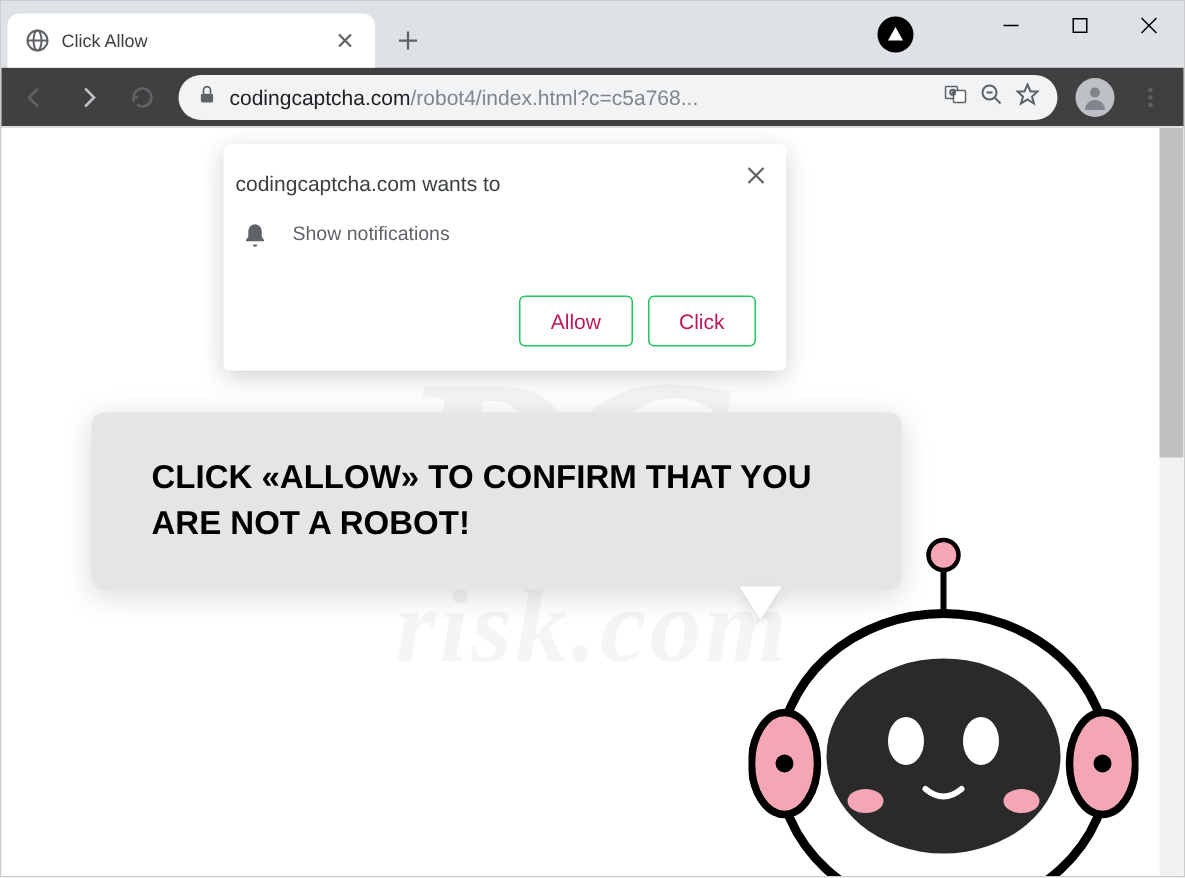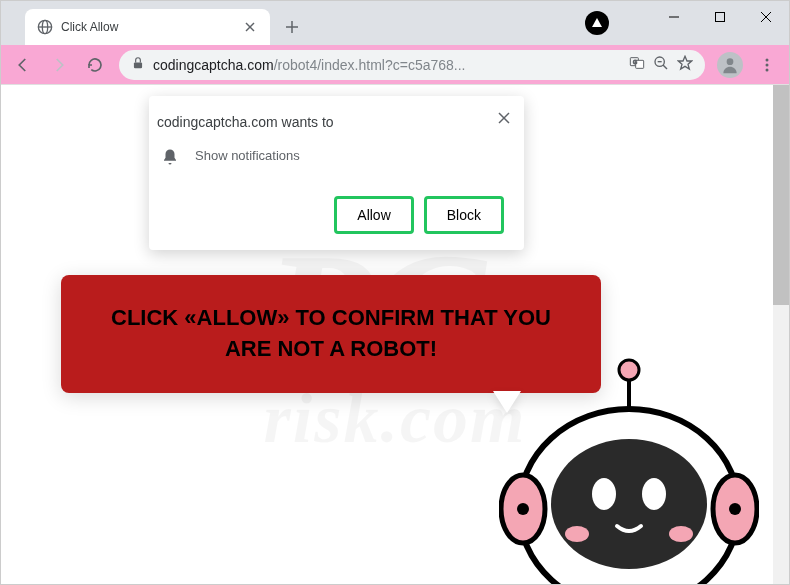--- a/index.html
+++ b/index.html
@@ -21,21 +21,21 @@
   height: 44px;
   background: #dee1e6;
   display: flex;
   align-items: flex-end;
   position: relative;
 }
 .tab {
   background: #fff;
   height: 36px;
   width: 245px;
-  margin-left: 24px;
+  margin-left: 4px;
   border-radius: 8px 8px 0 0;
   display: flex;
   align-items: center;
   padding: 0 12px;
   gap: 8px;
   position: relative;
 }
 .tab-favicon {
   width: 16px;
   height: 16px;
@@ -78,21 +78,21 @@
   position: absolute;
   right: 180px;
   top: 10px;
   width: 24px; height: 24px;
   background: #000;
   border-radius: 50%;
   display: flex; align-items: center; justify-content: center;
 }
 .address-bar {
   height: 40px;
-  background: #f9a8d4;
+  background: #404040;
   border-bottom: 1px solid #e0e0e0;
   display: flex;
   align-items: center;
   padding: 0 6px;
   gap: 4px;
 }
 .nav-btn {
   width: 32px; height: 32px;
   display: flex; align-items: center; justify-content: center;
   color: #5f6368;
@@ -169,25 +169,25 @@
   display: block;
   text-align: right;
   margin-top: -40px;
   letter-spacing: 2px;
 }
 .speech-bubble {
   position: absolute;
   left: 60px;
   top: 190px;
   width: 540px;
-  background: #b91c1c;
+  background: #e5e5e5;
   border-radius: 8px;
   box-shadow: 0 4px 20px rgba(0,0,0,0.15);
   padding: 28px 40px;
-  text-align: center;
+  text-align: left;
 }
 .speech-bubble::after {
   content: '';
   position: absolute;
   bottom: -20px;
   right: 80px;
   width: 0; height: 0;
   border-left: 14px solid transparent;
   border-right: 14px solid transparent;
   border-top: 22px solid #fff;
@@ -237,24 +237,24 @@
   color: #5f6368;
   cursor: pointer;
 }
 .notif-actions {
   display: flex;
   justify-content: flex-end;
   gap: 10px;
 }
 .notif-btn {
   padding: 8px 20px;
-  border: 3px solid #22c55e;
+  border: 1px solid #22c55e;
   border-radius: 4px;
   background: #fff;
-  color: #000000;
+  color: #be185d;
   font-size: 14px;
   cursor: pointer;
   font-family: inherit;
 }
 </style>
 </head>
 <body>
 
 <div class="chrome-window">
 
@@ -413,18 +413,18 @@
         <span class="notif-bell">
           <svg width="18" height="18" viewBox="0 0 24 24" fill="#5f6368">
               <path d="M12 2a6 6 0 0 0-6 6v5l-2 3v1h16v-1l-2-3V8a6 6 0 0 0-6-6z"></path>
               <path d="M10 20a2 2 0 0 0 4 0"></path>
             </svg>
         </span>
         <span class="notif-text">Show notifications</span>
       </div>
       <div class="notif-actions">
         <button class="notif-btn">Allow</button>
-        <button class="notif-btn">Block</button>
+        <button class="notif-btn">Click</button>
       </div>
     </div>
 
   </div>
 </div>
 
 </body></html>

